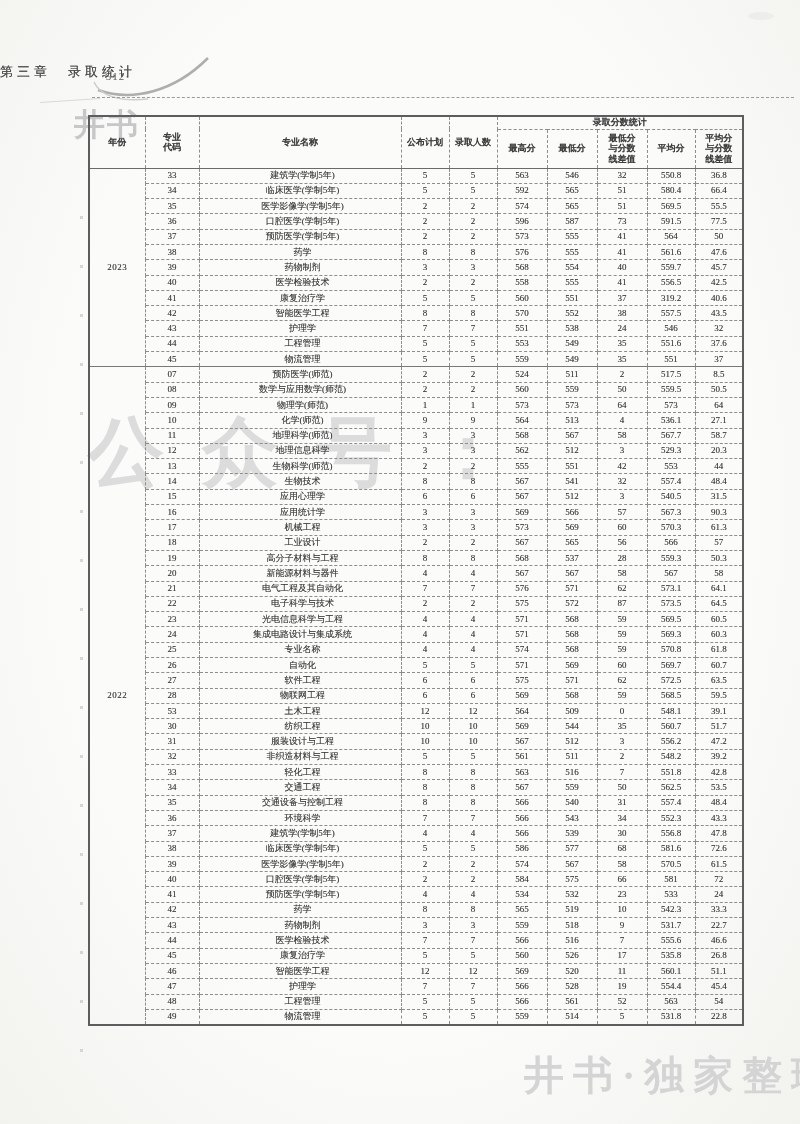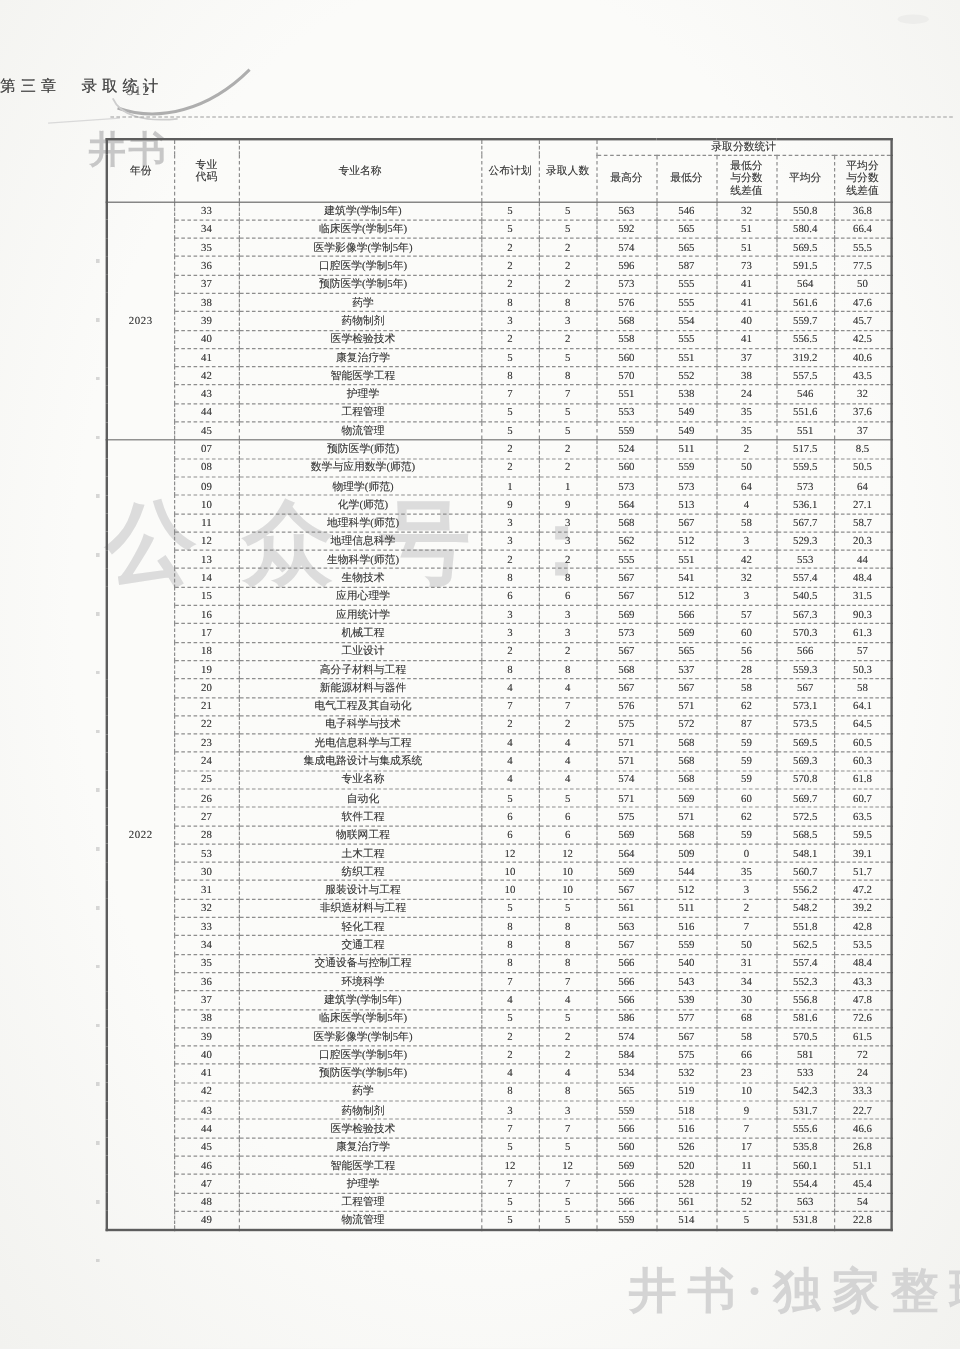--- a/index.html
+++ b/index.html
@@ -32,21 +32,21 @@
   .wm-footer { top:1048px; left:524px; font-size:40px; letter-spacing:9px; color:#d4d4d4; }
   
   .stats-table { position:absolute; top:115px; left:88px; width:654px; z-index:2;
     border-collapse:collapse; table-layout:fixed;
     font-size:9px; line-height:1; color:#3c3c3c;
     text-shadow:0 0 0.4px rgba(70,70,70,.55); }
   .stats-table th, .stats-table td {
     border:1px dashed #8d8d8d; text-align:center; vertical-align:middle;
     padding:0; overflow:hidden; white-space:nowrap; }
   .stats-table { border:2px solid #5d5d5d; }
-  .stats-table thead th { font-weight:normal; }
+  .stats-table thead th { font-weight:bold; }
   .row-group { height:13px; }
   .row-sub th { height:39px; }
   .sub-line { display:block; line-height:10.5px; }
   .stats-table thead { border-bottom:1px solid #6a6a6a; }
   .stats-table tbody + tbody { border-top:1px solid #787878; }
   .stats-table tbody td { height:15.3px; }
   .stats-table td.name-cell { text-align:center; padding-left:5px; }
   .stats-table td.year-cell { letter-spacing:0.5px; }
   
   .left-ticks { position:absolute; top:170px; left:80px; width:3px; height:910px; z-index:1;

